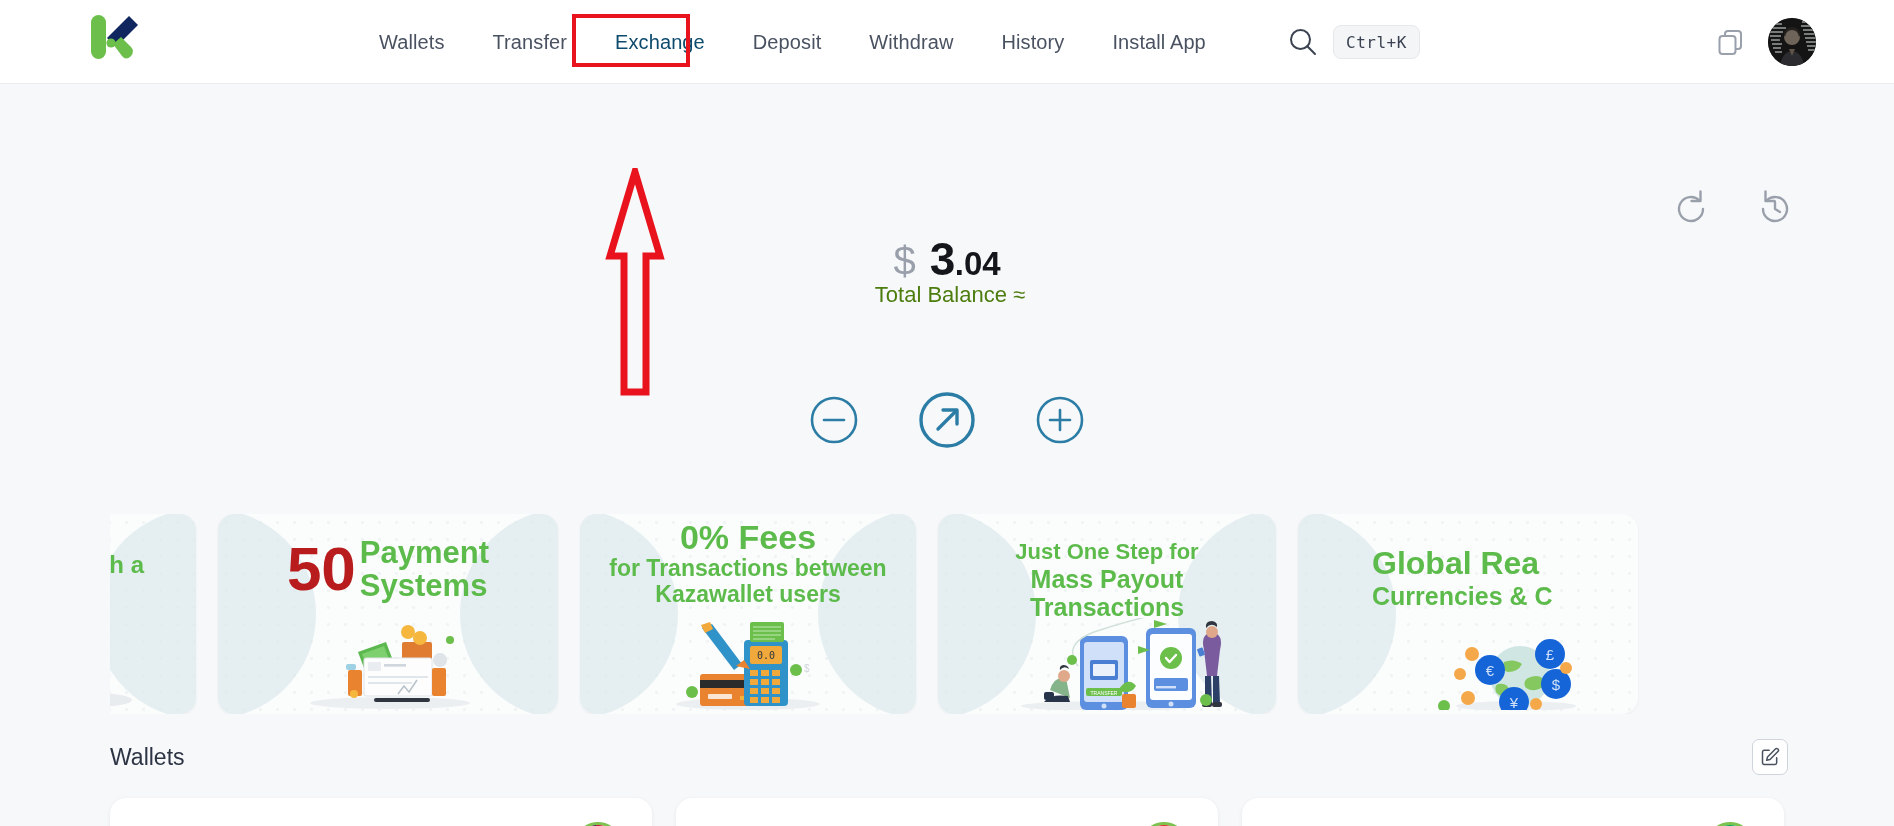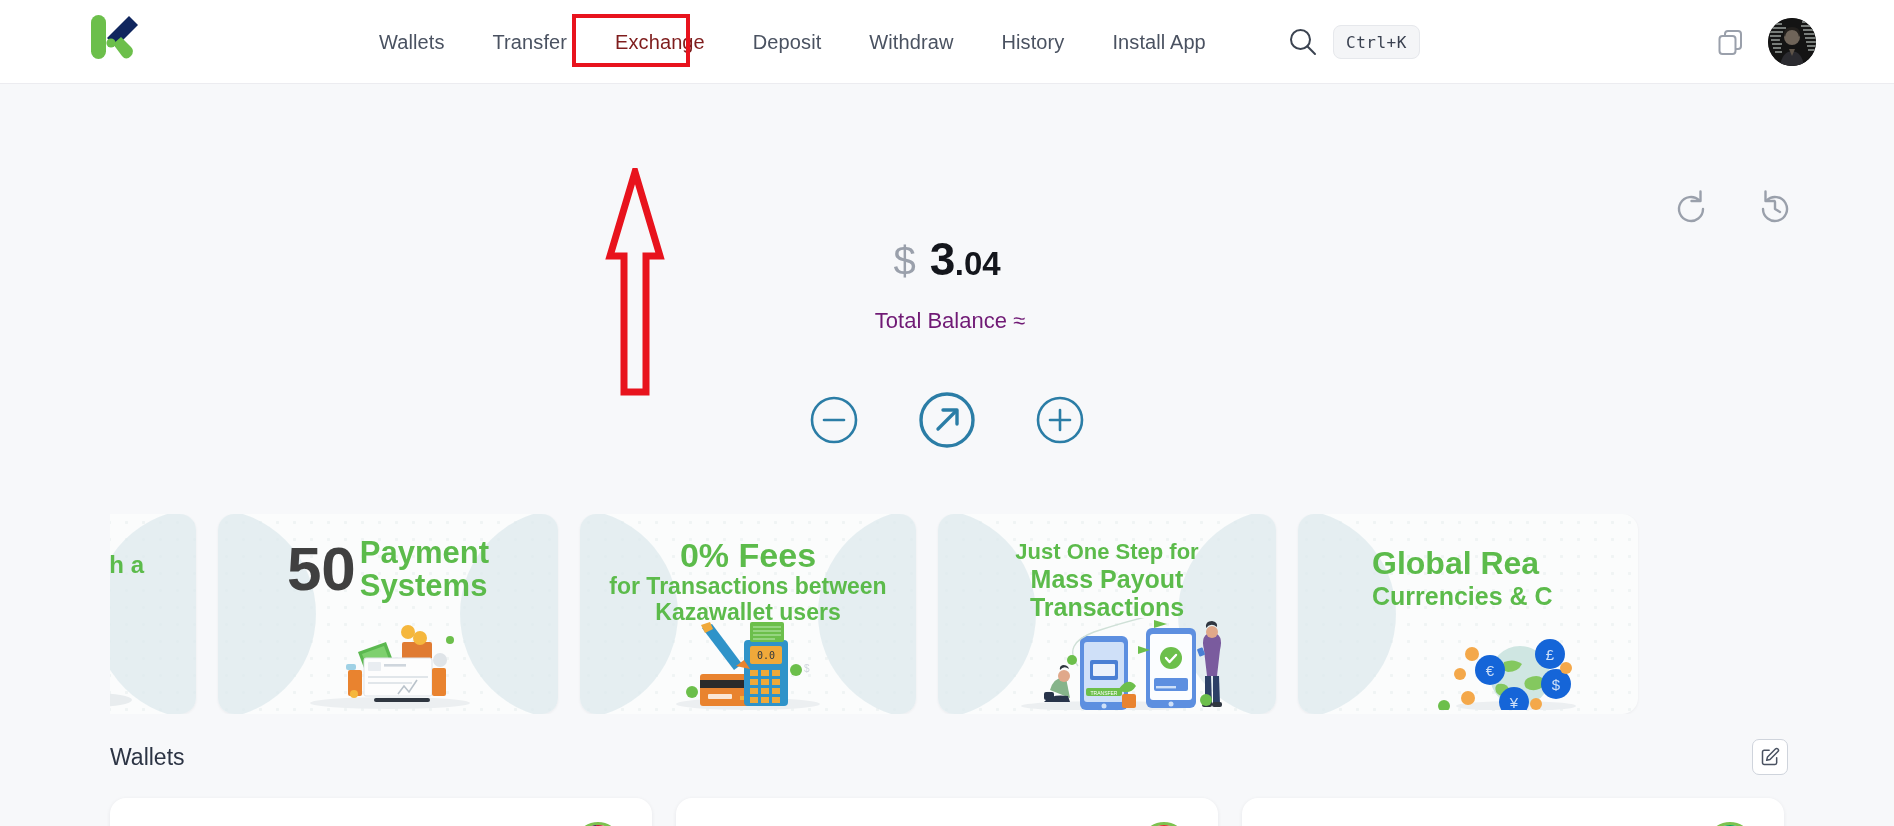--- a/index.html
+++ b/index.html
@@ -24,21 +24,21 @@
     position:absolute; left:355px; top:0; height:84px;
     display:flex; align-items:center; gap:0;
   }
   .nav-link{
     font-size:20px; color:#4a5261; letter-spacing:.1px;
     padding:0 24px; line-height:84px; white-space:nowrap;
     cursor:pointer;
   }
   .nav-link.highlight{
     position:relative;
-    color:#7f1d1d;
+    color:#0c4a6e;
   }
   .nav-highlight-box{
     position:absolute;
     left:572px; top:14px; width:118px; height:53px;
     border:4px solid #e8131d; background:transparent;
     pointer-events:none;
   }
   .search-icon-btn{
     position:absolute; left:1285px; top:24px;
     width:36px; height:36px; cursor:pointer;
@@ -70,21 +70,21 @@
   .top-action-btn{ width:42px; height:42px; cursor:pointer; }
 
   .balance-block{ position:absolute; left:0; right:0; top:152px; text-align:center; }
   .balance-amount{
     display:flex; align-items:baseline; justify-content:center; gap:14px;
     line-height:1;
   }
   .bal-cur{ font-size:40px; color:#9aa0ab; font-weight:400; }
   .bal-int{ font-size:46px; font-weight:700; color:#14161c; letter-spacing:-.5px; }
   .bal-dec{ font-size:33px; font-weight:700; color:#14161c; }
-  .balance-label{ margin-top:26px; font-size:22px; color:#701a75;padding-left:6px; }
+  .balance-label{ font-size:22px; color:#4d7c0f;padding-left:6px; }
 
   .action-row{
     position:absolute; left:0; right:0; top:306px;
     display:flex; justify-content:center; align-items:center; gap:58px;
   }
   .circ-btn{ cursor:pointer; }
 
   
   .carousel{
     position:absolute; left:110px; top:430px;
@@ -102,21 +102,21 @@
     position:absolute; inset:0;
     background-image:radial-gradient(circle, #eef3f3 1.4px, transparent 1.5px);
     background-size:17px 17px;
     opacity:.85;
   }
   .banner .blob{
     position:absolute; border-radius:50%;
     background:#dde9ee; opacity:.75;
   }
   .banner-text{
-    position:absolute; left:0; right:0; top:22px;
+    position:absolute; left:0; right:0; top:4px;
     text-align:center; color:#5cbb4b;
     font-weight:700; line-height:1.12;
     padding:0 16px; z-index:2;
   }
   .art{ position:absolute; bottom:4px; left:0; right:0; height:92px; z-index:2; }
 
   
   .wallets-head{
     position:absolute; left:110px; top:660px;
     font-size:23px; color:#2c3444;
@@ -288,21 +288,21 @@
         <ellipse cx="42" cy="82" rx="40" ry="7" fill="#e8ecee"></ellipse>
         <circle cx="38" cy="68" r="7" fill="#6cbf4b"></circle>
       </svg>
     </div>
 
     <div class="banner" style="width:340px;">
       <div class="dots-bg"></div>
       <div class="blob" style="width:210px;height:210px;left:-112px;top:-5px;"></div>
       <div class="blob" style="width:210px;height:210px;right:-112px;top:-5px;"></div>
       <div style="position:absolute;left:0;right:0;top:22px;z-index:2;display:flex;justify-content:center;align-items:center;gap:4px;">
-        <span style="font-size:62px;font-weight:700;color:#404040;line-height:.95;">50</span>
+        <span style="font-size:62px;font-weight:700;color:#b91c1c;line-height:.95;">50</span>
         <span style="font-size:31px;font-weight:700;color:#5cbb4b;line-height:1.08;">
           <span style="display:block">Payment</span>
           <span style="display:block">Systems</span>
         </span>
       </div>
       <svg class="art" viewBox="0 0 340 92">
         <ellipse cx="172" cy="85" rx="80" ry="6" fill="#eceff1"></ellipse>
         <g transform="translate(128,6)">
           <path d="M12 28 l28 -10 l9 24 l-28 10z" fill="#5bb84f"></path>
           <path d="M16 30 l22 -8 l6 16 l-22 8z" fill="#7ed06e"></path>

